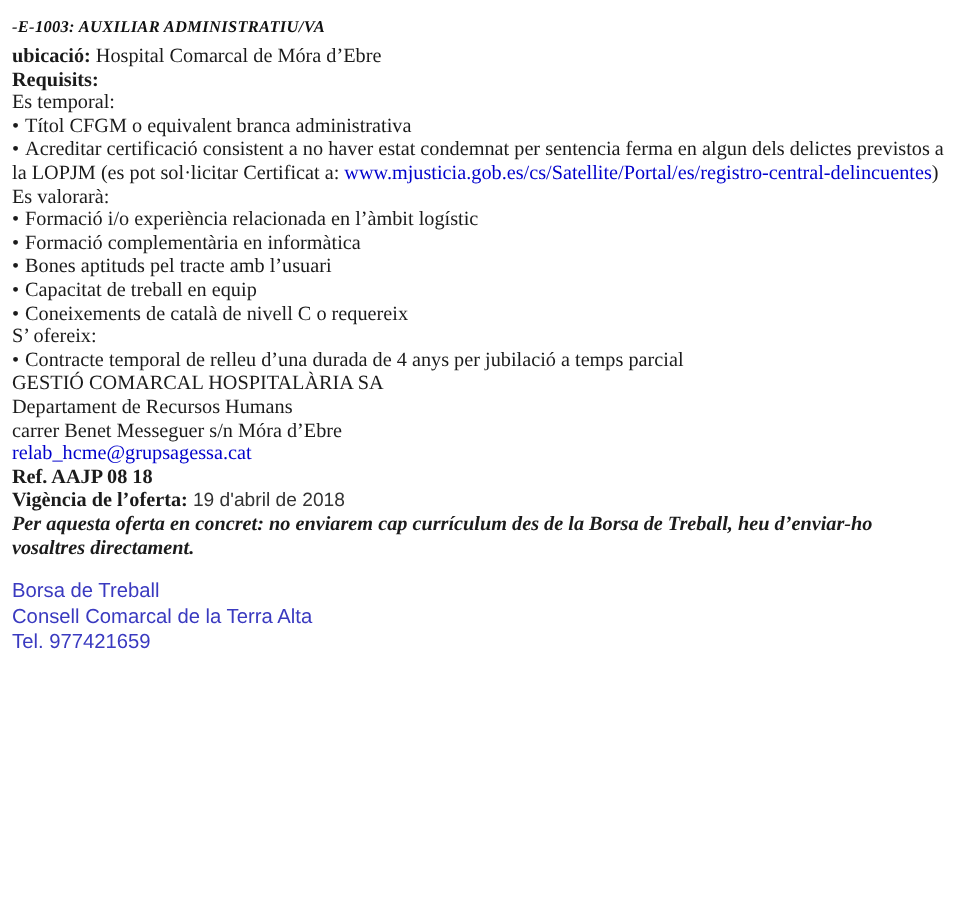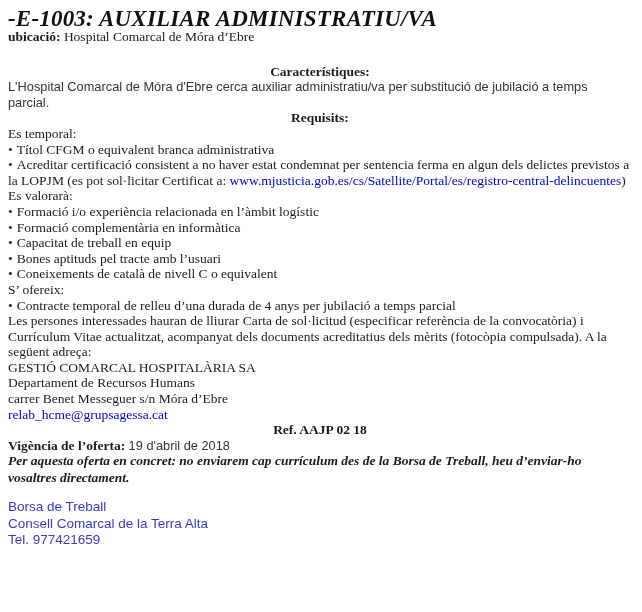--- a/index.html
+++ b/index.html
@@ -9,29 +9,29 @@
     box-sizing:border-box;
     padding:6px 10px 8px 8px;
     font-family:"Liberation Serif","DejaVu Serif",serif;
     font-size:13.5px;
     line-height:15.6px;
     color:#1b1b1b;
   }
   .doc p{margin:0;}
   h1.title{
     font-family:"Liberation Serif","DejaVu Serif",serif;
-    font-size:23px;
+    font-size:11px;
     line-height:21px;
     font-weight:bold;
     font-style:italic;
     letter-spacing:.2px;
     margin:2px 0 0 0;
     color:#111;
   }
-  .b{font-weight:bold;text-align:center;}
+  .b{font-weight:bold;}
   .sans{
     font-family:"Liberation Sans","DejaVu Sans",sans-serif;
     font-size:12.8px;
     color:#333333;
   }
   .gap-lg{margin-top:19px;}
   .gap{}
   .bullet-line .bullet{margin-right:4px;}
   a.link{
     color:#0000cc;
@@ -55,24 +55,20 @@
 
 <div class="doc">
 
   <h1 class="title">-E-1003: AUXILIAR ADMINISTRATIU/VA</h1>
 
   <p class="gap-lg">
     <span class="b">ubicació:</span>
     <span>Hospital Comarcal de Móra d’Ebre</span>
   </p>
 
-  <div class="gap-lg">
-    <p class="b">Característiques:</p>
-    <p class="sans">L'Hospital Comarcal de Móra d'Ebre cerca auxiliar administratiu/va per substitució de jubilació a temps parcial.</p>
-  </div>
 
   <div class="gap">
     <p class="b">Requisits:</p>
     <p>Es temporal:</p>
     <p class="bullet-line">
       <span class="bullet">•</span><span>Títol CFGM o equivalent branca administrativa</span>
     </p>
     <p class="bullet-line">
       <span class="bullet">•</span><span>Acreditar certificació consistent a no haver estat condemnat per sentencia ferma en algun dels delictes previstos a la LOPJM (es pot sol·licitar Certificat a: </span><a class="link">www.mjusticia.gob.es/cs/Satellite/Portal/es/registro-central-delincuentes</a><span>)</span>
     </p>
@@ -80,46 +76,45 @@
 
   <div class="gap">
     <p>Es valorarà:</p>
     <p class="bullet-line">
       <span class="bullet">•</span><span>Formació i/o experiència relacionada en l’àmbit logístic</span>
     </p>
     <p class="bullet-line">
       <span class="bullet">•</span><span>Formació complementària en informàtica</span>
     </p>
     <p class="bullet-line">
+      <span class="bullet">•</span><span>Bones aptituds pel tracte amb l’usuari</span>
+    </p>
+    <p class="bullet-line">
       <span class="bullet">•</span><span>Capacitat de treball en equip</span>
     </p>
     <p class="bullet-line">
-      <span class="bullet">•</span><span>Bones aptituds pel tracte amb l’usuari</span>
-    </p>
-    <p class="bullet-line">
-      <span class="bullet">•</span><span>Coneixements de català de nivell C o equivalent</span>
+      <span class="bullet">•</span><span>Coneixements de català de nivell C o requereix</span>
     </p>
   </div>
 
   <div class="gap">
     <p>S’ ofereix:</p>
     <p class="bullet-line">
       <span class="bullet">•</span><span>Contracte temporal de relleu d’una durada de 4 anys per jubilació a temps parcial</span>
     </p>
   </div>
 
   <div class="gap">
-    <p>Les persones interessades hauran de lliurar Carta de sol·licitud (especificar referència de la convocatòria) i Currículum Vitae actualitzat, acompanyat dels documents acreditatius dels mèrits (fotocòpia compulsada). A la següent adreça:</p>
     <p>GESTIÓ COMARCAL HOSPITALÀRIA SA</p>
     <p>Departament de Recursos Humans</p>
     <p>carrer Benet Messeguer s/n Móra d’Ebre</p>
     <p>
       <a class="link">relab_hcme@grupsagessa.cat</a>
     </p>
-    <p class="b">Ref. AAJP 02 18</p>
+    <p class="b">Ref. AAJP 08 18</p>
     <p>
       <span class="b">Vigència de l’oferta:</span>
       <span class="sans">19 d'abril de 2018</span>
     </p>
     <p class="note">Per aquesta oferta en concret:  no enviarem cap currículum des de la Borsa de Treball, heu d’enviar-ho vosaltres directament.</p>
   </div>
 
   <div class="footer">
     <p>Borsa de Treball</p>
     <p>Consell Comarcal de la Terra Alta</p>

